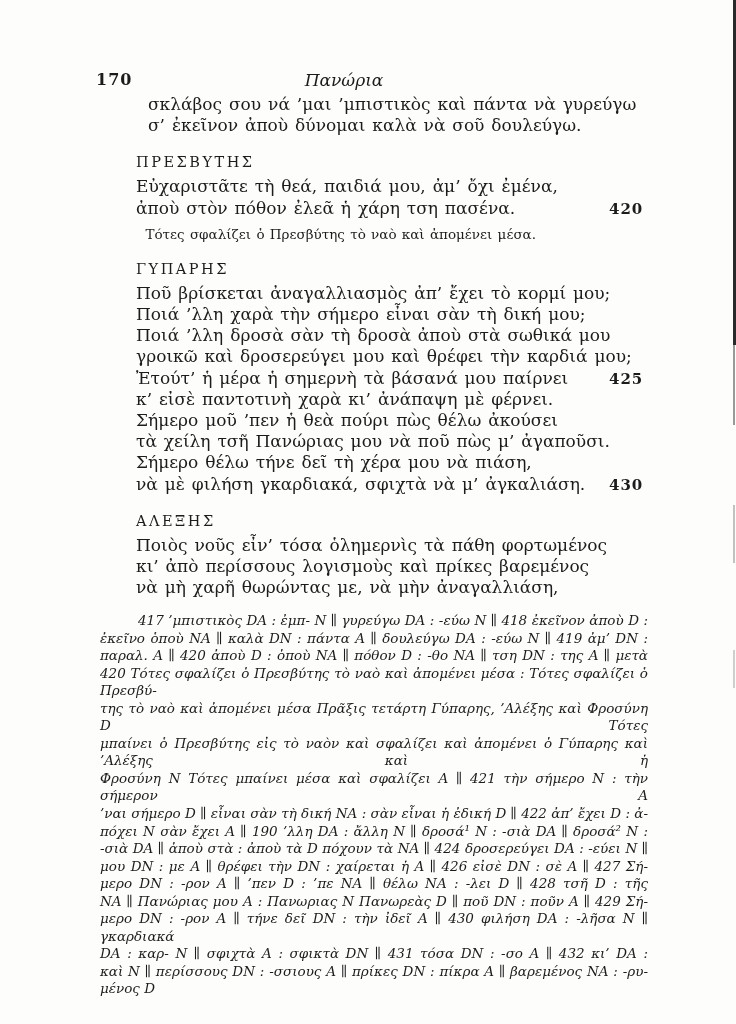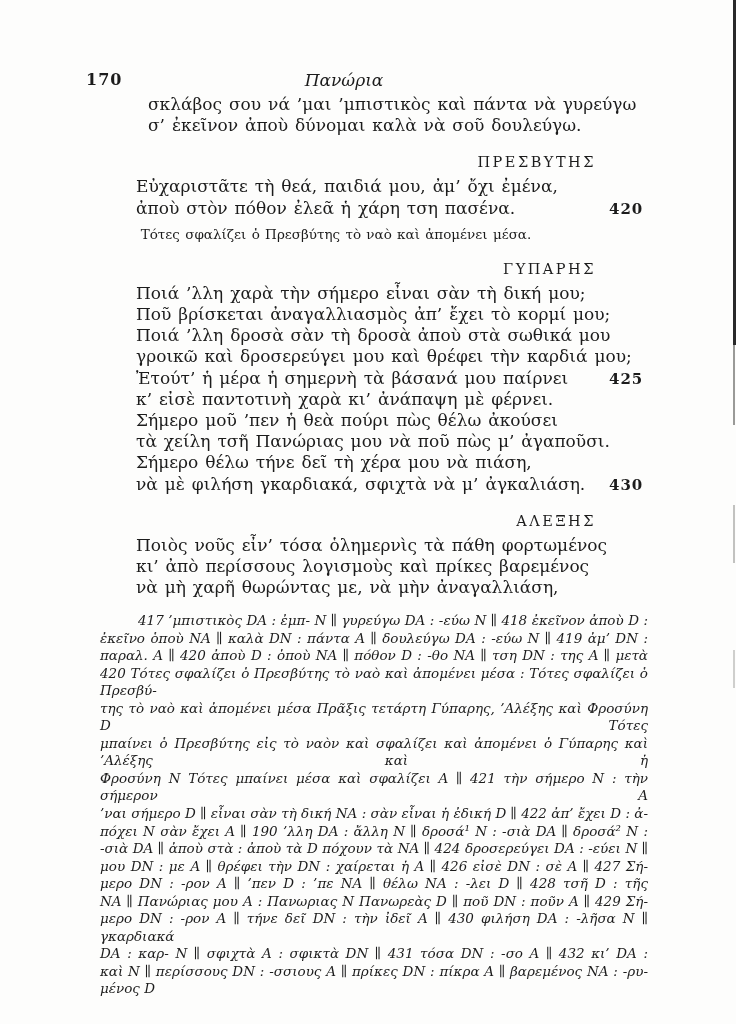--- a/index.html
+++ b/index.html
@@ -7,21 +7,21 @@
     position:relative;
     width:736px;height:1024px;
     margin:0 auto;
     background:#fdfdfc;
     color:#1c1c1c;
     font-family:"DejaVu Serif","Liberation Serif",serif;
     overflow:hidden;
   }
   
   .page-number{
-    position:absolute;left:86px;top:70px;
+    position:absolute;left:96px;top:70px;
     font-size:16px;font-weight:bold;letter-spacing:1px;
   }
   .running-head{
     position:absolute;left:8px;top:70px;width:672px;
     text-align:center;font-style:italic;font-size:17px;
   }
   
   .verse-col{
     position:absolute;left:115px;top:94px;width:500px;margin-left:21px;
   }
@@ -33,28 +33,28 @@
   }
   .verse-line.indented{padding-left:12px;}
   .line-num{
     position:absolute;left:473px;top:1px;
     font-size:15px;font-weight:bold;letter-spacing:1px;
     word-spacing:0;
   }
   .speaker{
     width:460px;
     margin:17px 0 5px 0;
-    text-align:right;
+    text-align:left;
     font-size:14.5px;letter-spacing:2.5px;
     line-height:18px;
   }
   .stage-direction{
     width:400px;
     margin:7px 0 6px 0;
-    text-align:center;
+    text-align:right;
     font-size:13.5px;line-height:17px;
     word-spacing:1px;
   }
   
   .apparatus{
     position:absolute;left:100px;top:612px;width:548px;
     font-size:13.5px;line-height:17.55px;
     font-style:italic;
   }
   .app-line{
@@ -100,24 +100,24 @@
       <span>Εὐχαριστᾶτε τὴ θεά, παιδιά μου, ἀμ’ ὄχι ἐμένα,</span>
     </div>
     <div class="verse-line">
       <span>ἀποὺ στὸν πόθον ἐλεᾶ ἡ χάρη τση πασένα.</span>
       <span class="line-num">420</span>
     </div>
     <div class="stage-direction">Τότες σφαλίζει ὁ Πρεσβύτης τὸ ναὸ καὶ ἀπομένει μέσα.</div>
 
     <div class="speaker">ΓΥΠΑΡΗΣ</div>
     <div class="verse-line">
-      <span>Ποιά ’λλη χαρὰ τὴν σήμερο εἶναι σὰν τὴ δική μου;</span>
+      <span>Ποῦ βρίσκεται ἀναγαλλιασμὸς ἀπ’ ἔχει τὸ κορμί μου;</span>
     </div>
     <div class="verse-line">
-      <span>Ποῦ βρίσκεται ἀναγαλλιασμὸς ἀπ’ ἔχει τὸ κορμί μου;</span>
+      <span>Ποιά ’λλη χαρὰ τὴν σήμερο εἶναι σὰν τὴ δική μου;</span>
     </div>
     <div class="verse-line">
       <span>Ποιά ’λλη δροσὰ σὰν τὴ δροσὰ ἀποὺ στὰ σωθικά μου</span>
     </div>
     <div class="verse-line">
       <span>γροικῶ καὶ δροσερεύγει μου καὶ θρέφει τὴν καρδιά μου;</span>
     </div>
     <div class="verse-line">
       <span>Ἐτούτ’ ἡ μέρα ἡ σημερνὴ τὰ βάσανά μου παίρνει</span>
       <span class="line-num">425</span>

